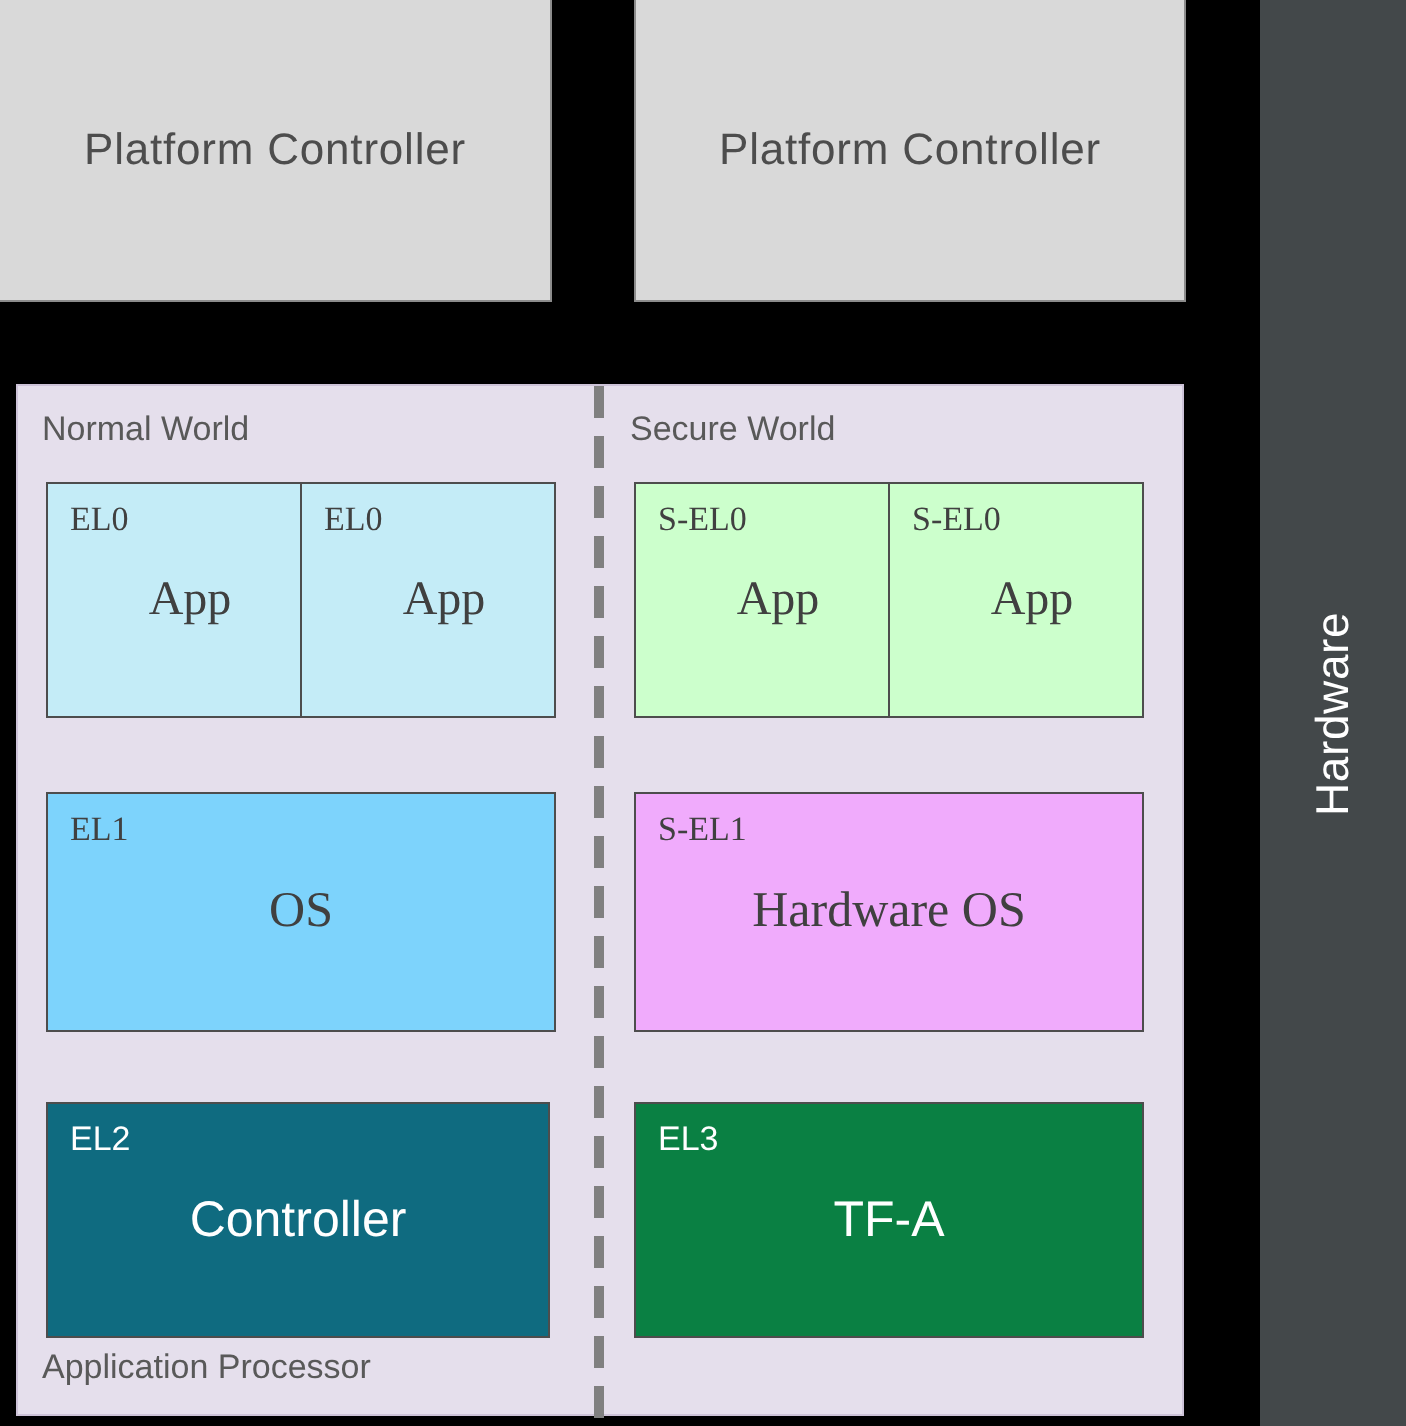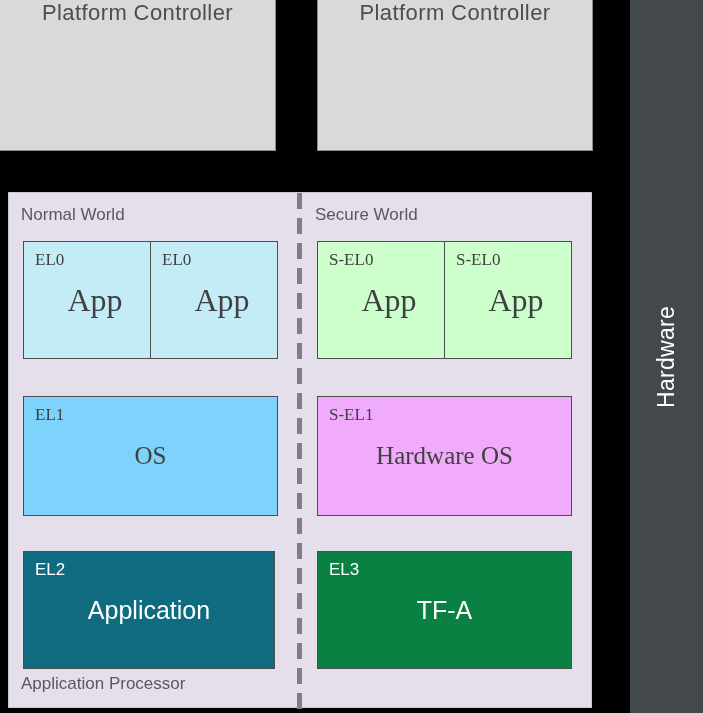--- a/index.html
+++ b/index.html
@@ -19,21 +19,21 @@
     overflow: hidden;
   }
 
   
   .platform-box {
     position: absolute;
     background: #d9d9d9;
     border: 1px solid #8c8c8c;
     box-sizing: border-box;
     display: flex;
-    align-items: flex-start;
+    align-items: center;
     justify-content: center;
     color: #4d4d4d;
     font-size: 22px;
     letter-spacing: 0.4px;
   }
   #platform-left  { left: -1px; top: -1px; width: 277px; height: 152px; }
   #platform-right { left: 317px; top: -1px; width: 276px; height: 152px; }
 
   
   #hardware-bar {
@@ -116,21 +116,21 @@
     left: 0;
     right: 0;
     top: 0;
     bottom: 0;
     display: flex;
     align-items: center;
     justify-content: center;
     font-size: 25px;
     white-space: nowrap;
   }
-  .el-title.app-title { font-size: 32px; padding-left: 16px; }
+  .el-title.app-title { font-size: 24px; padding-left: 16px; }
   .dark-text  { color: #404040; font-family: Liberation Serif, serif; }
   .light-text { color: #ffffff; }
 
   
   #el0-app-1   { left: 14px;  top: 48px; width: 128px; height: 118px; background: #c4ecf7; }
   #el0-app-2   { left: 141px; top: 48px; width: 128px; height: 118px; background: #c4ecf7; }
   #sel0-app-1  { left: 308px; top: 48px; width: 128px; height: 118px; background: #ccffcc; }
   #sel0-app-2  { left: 435px; top: 48px; width: 128px; height: 118px; background: #ccffcc; }
 
   
@@ -191,21 +191,21 @@
       <span class="el-title dark-text">OS</span>
     </div>
 
     <div class="el-box" id="sel1-os">
       <span class="el-tag dark-text">S-EL1</span>
       <span class="el-title dark-text">Hardware OS</span>
     </div>
 
     <div class="el-box" id="el2-hyp">
       <span class="el-tag light-text">EL2</span>
-      <span class="el-title light-text">Application</span>
+      <span class="el-title light-text">Controller</span>
     </div>
 
     <div class="el-box" id="el3-tfa">
       <span class="el-tag light-text">EL3</span>
       <span class="el-title light-text">TF-A</span>
     </div>
 
     <span class="panel-caption" id="ap-label">Application Processor</span>
 
   </div>

